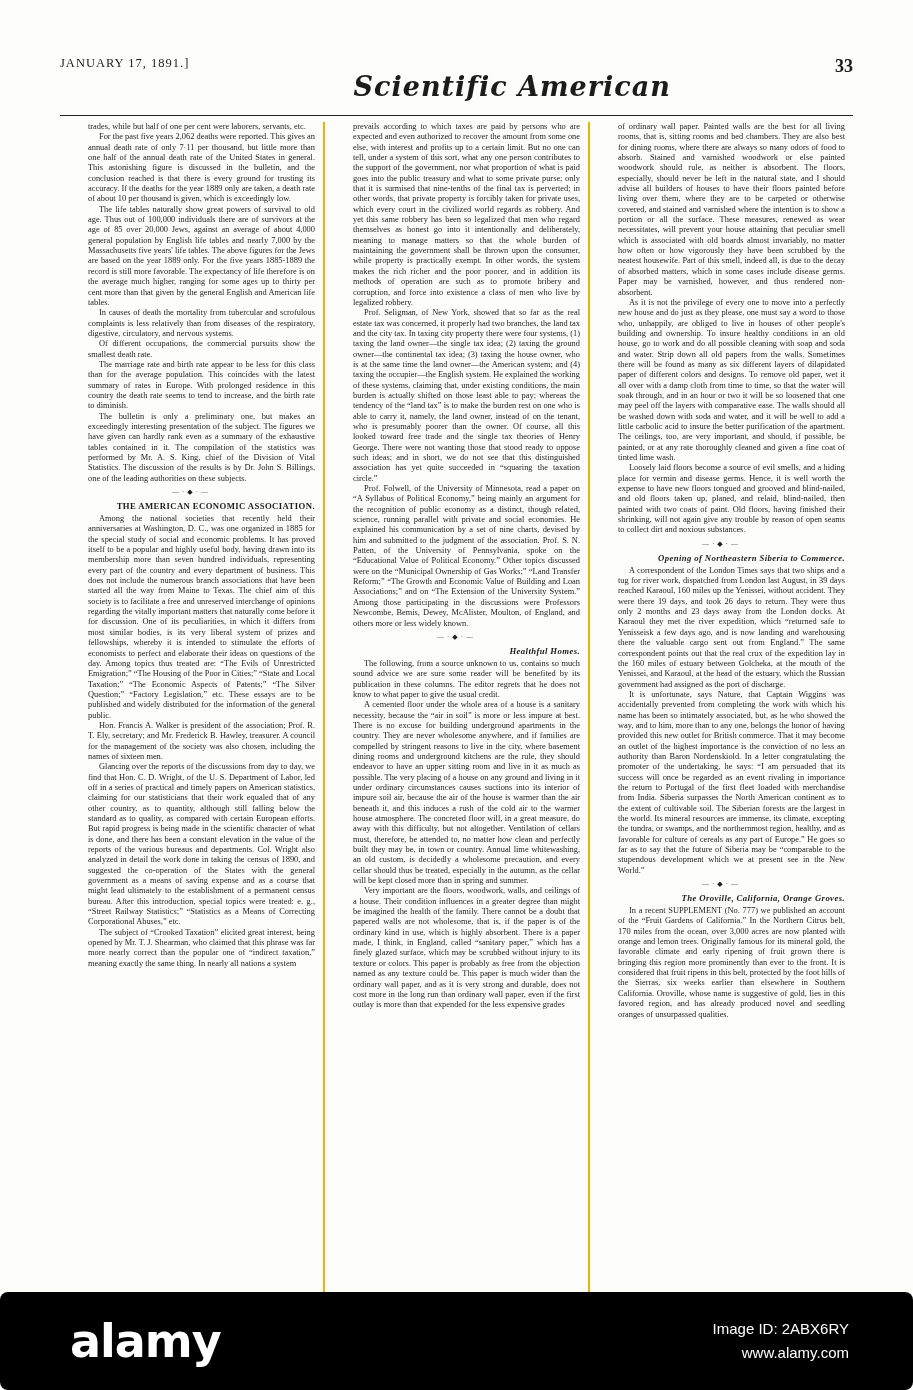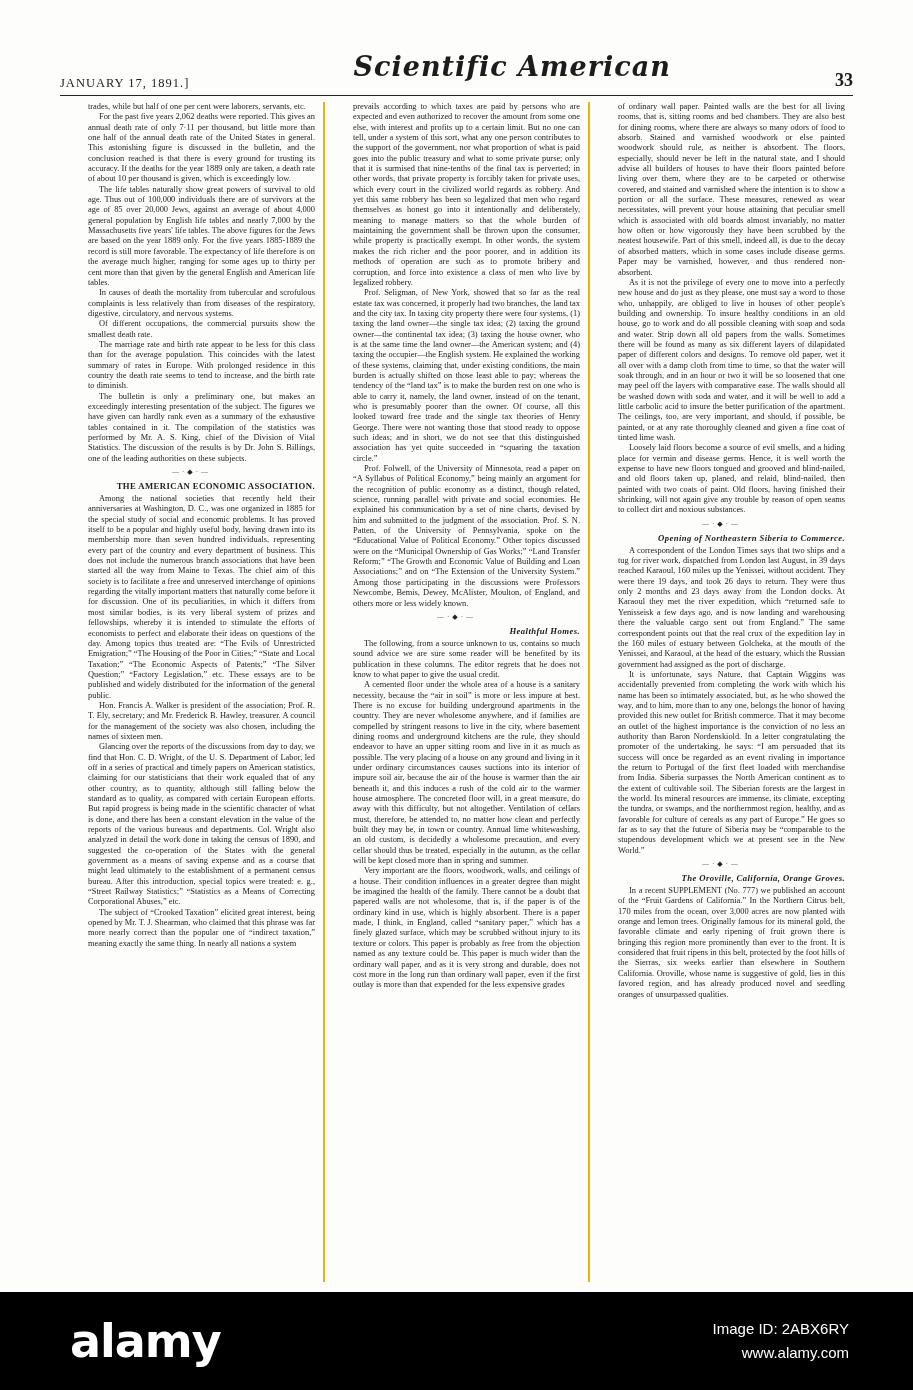--- a/index.html
+++ b/index.html
@@ -1,30 +1,30 @@
 <!DOCTYPE html>
 <html><head>
 <meta charset="utf-8">
 <style>
   html,body{margin:0;padding:0;background:#ffffff;}
   body{width:913px;height:1390px;overflow:hidden;font-family:"Liberation Serif","DejaVu Serif",serif;color:#1c1c1c;position:relative;}
   .page{width:913px;height:1292px;background:#fdfdfb;box-sizing:border-box;padding:0 60px;overflow:hidden;}
-  header.masthead-row{display:flex;align-items:flex-end;justify-content:space-between;padding-top:36px;border-bottom:1.5px solid #222;padding-bottom:4px;}
+  header.masthead-row{display:flex;justify-content:space-between;padding-top:56px;border-bottom:1.5px solid #222;padding-bottom:4px;}
   .issue-date{font-size:12.5px;letter-spacing:1px;font-variant:small-caps;white-space:nowrap;}
   .masthead{font-family:"DejaVu Serif",serif;font-size:27px;font-weight:bold;font-style:italic;margin:12px;letter-spacing:1px;white-space:nowrap;transform:translateY(3px);}
   .page-number{font-size:18px;font-weight:bold;white-space:nowrap;}
   main.cols{display:flex;margin-top:6px;height:1180px;overflow:hidden;}
   section.col{flex:1 1 0;padding:0 8px;overflow:hidden;}
   section.col + section.col{border-left:2px solid #eab308;}
   .para{margin:0;font-size:8.4px;line-height:10.35px;text-align:justify;text-indent:11px;padding-left:20px;}
   .para.noindent{text-indent:0;}
   .heading{text-align:right;font-weight:bold;font-size:8.7px;margin:5px 0 3px;letter-spacing:.4px;}
   .heading.italic{font-style:italic;}
   .divider{text-align:center;font-size:7px;letter-spacing:3px;margin:4px 0 2px;color:#222;}
-  footer.alamy-bar{position:absolute;left:0;bottom:0;width:913px;height:98px;background:#000;display:flex;align-items:center;justify-content:space-between;box-sizing:border-box;padding:0 64px 0 70px;}
+  footer.alamy-bar{position:absolute;left:0;bottom:0;width:913px;height:98px;background:#000;display:flex;align-items:center;justify-content:space-between;box-sizing:border-box;padding:0 64px 0 70px;border-radius:8px;}
   .alamy-logo{color:#fff;font-family:"DejaVu Sans",sans-serif;font-weight:bold;font-size:46px;letter-spacing:-1px;}
   .alamy-meta{color:#fff;font-family:"Liberation Sans","DejaVu Sans",sans-serif;font-size:15px;text-align:right;line-height:1.6;}
 </style>
 </head>
 <body>
 
 <div class="page">
   <header class="masthead-row">
     <span class="issue-date">JANUARY 17, 1891.]</span>
     <h1 class="masthead">Scientific American</h1>

